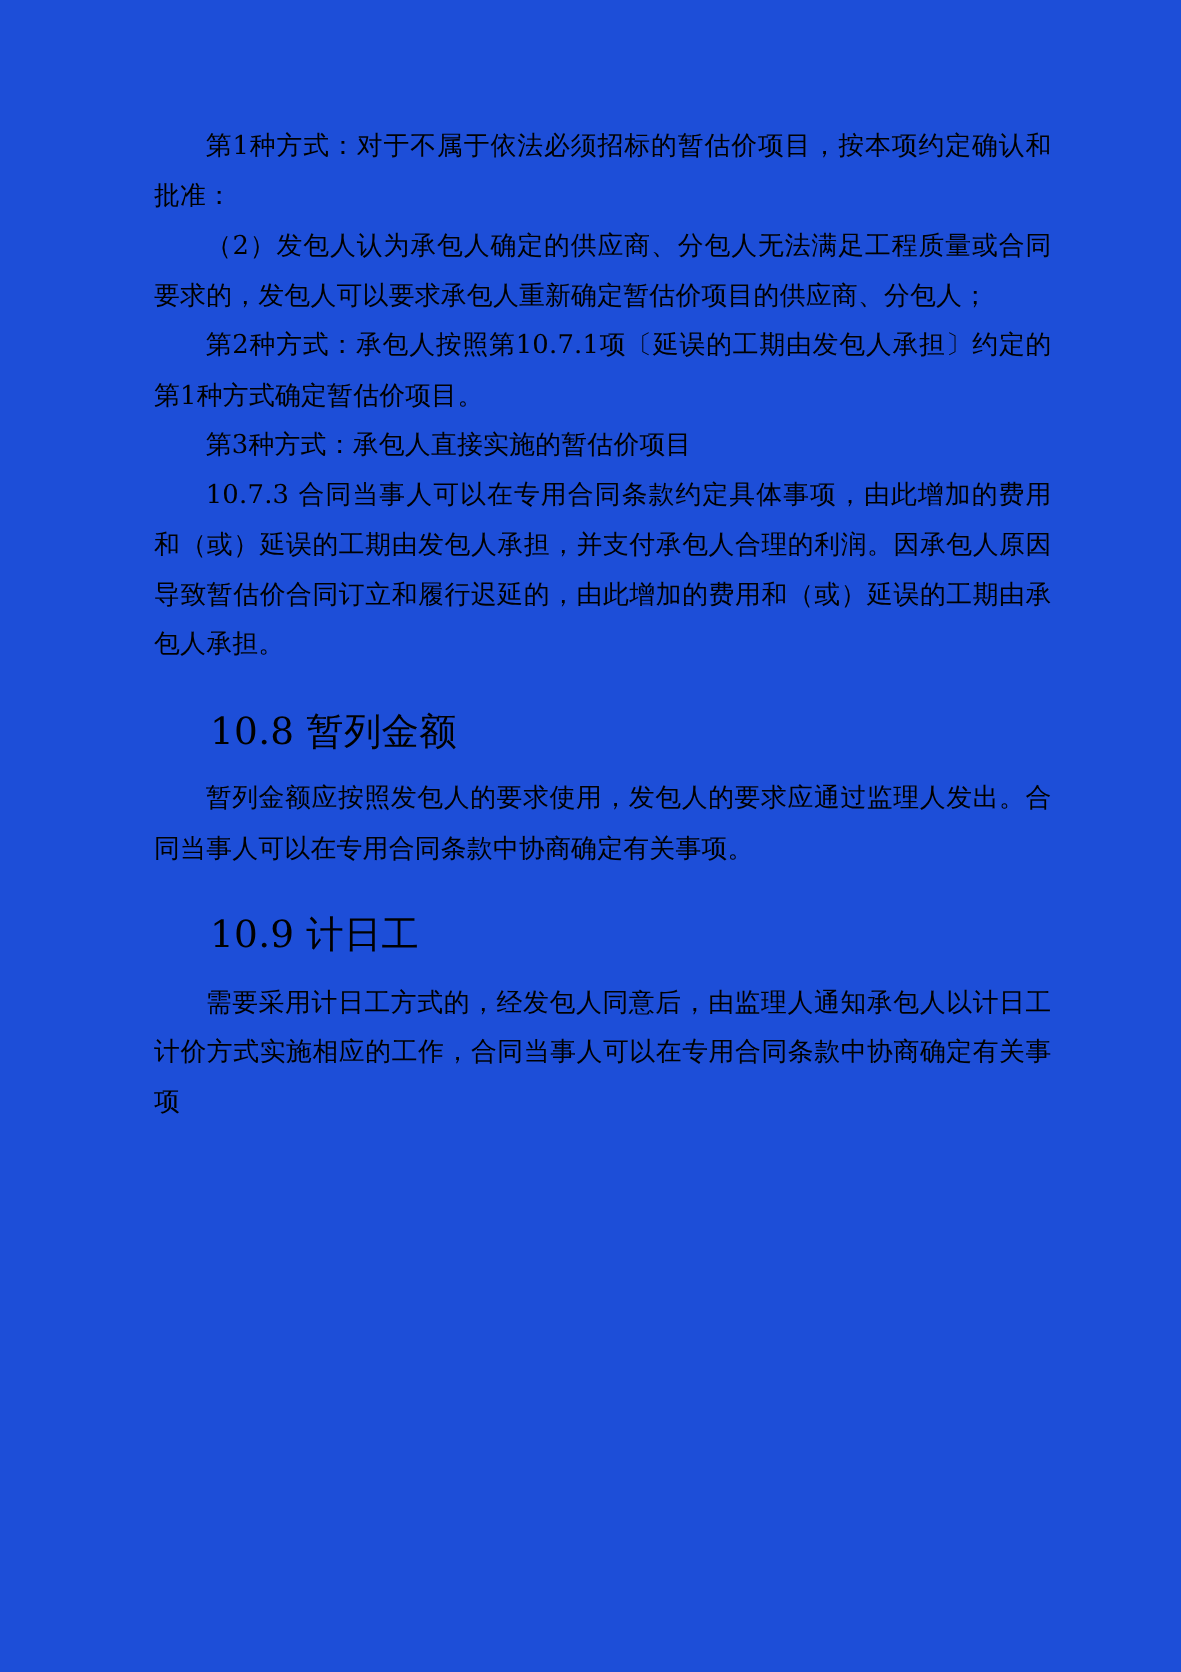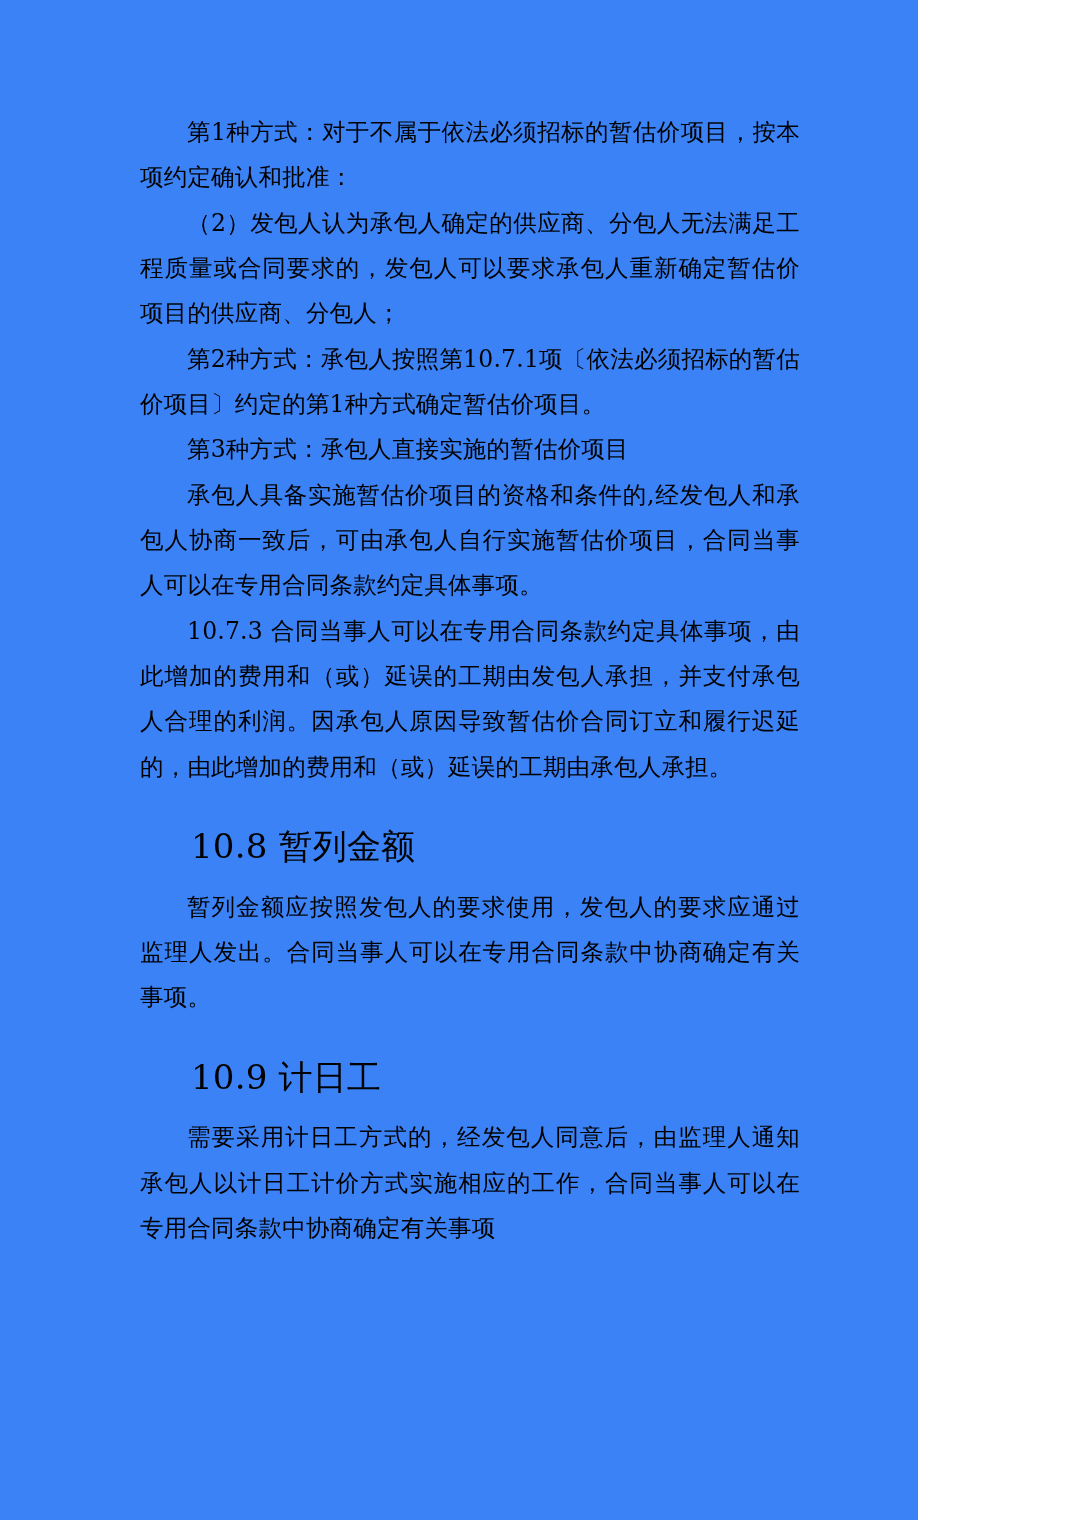--- a/index.html
+++ b/index.html
@@ -9,24 +9,24 @@
   }
   body {
     width: 1074px;
     height: 1520px;
     font-family: "DejaVu Serif", "Liberation Serif", serif;
     color: #000000;
     overflow: hidden;
   }
   .page {
     box-sizing: border-box;
-    width: 918px;
+    width: 1074px;
     height: 1520px;
     padding: 110px 118px 0 140px;
-    background: #3b82f6;
+    background: #1d4ed8;
   }
   .doc-body {
     font-size: 23.5px;
     line-height: 1.93;
     text-align: justify;
     text-justify: inter-ideograph;
     letter-spacing: 0.2px;
   }
   p.para {
     margin: 0;
@@ -40,22 +40,21 @@
     line-height: 1.9;
   }
 </style>
 </head>
 <body>
 
 <div class="page">
   <div class="doc-body" id="doc-body">
       <p class="para">第1种方式：对于不属于依法必须招标的暂估价项目，按本项约定确认和批准：</p>
       <p class="para">（2）发包人认为承包人确定的供应商、分包人无法满足工程质量或合同要求的，发包人可以要求承包人重新确定暂估价项目的供应商、分包人；</p>
-      <p class="para">第2种方式：承包人按照第10.7.1项〔依法必须招标的暂估价项目〕约定的第1种方式确定暂估价项目。</p>
+      <p class="para">第2种方式：承包人按照第10.7.1项〔延误的工期由发包人承担〕约定的第1种方式确定暂估价项目。</p>
       <p class="para">第3种方式：承包人直接实施的暂估价项目</p>
-      <p class="para">承包人具备实施暂估价项目的资格和条件的,经发包人和承包人协商一致后，可由承包人自行实施暂估价项目，合同当事人可以在专用合同条款约定具体事项。</p>
       <p class="para">10.7.3 合同当事人可以在专用合同条款约定具体事项，由此增加的费用和（或）延误的工期由发包人承担，并支付承包人合理的利润。因承包人原因导致暂估价合同订立和履行迟延的，由此增加的费用和（或）延误的工期由承包人承担。</p>
       <h2 class="heading">10.8 暂列金额</h2>
       <p class="para">暂列金额应按照发包人的要求使用，发包人的要求应通过监理人发出。合同当事人可以在专用合同条款中协商确定有关事项。</p>
       <h2 class="heading">10.9 计日工</h2>
       <p class="para">需要采用计日工方式的，经发包人同意后，由监理人通知承包人以计日工计价方式实施相应的工作，合同当事人可以在专用合同条款中协商确定有关事项</p>
     </div>
 </div>
 
 </body></html>

